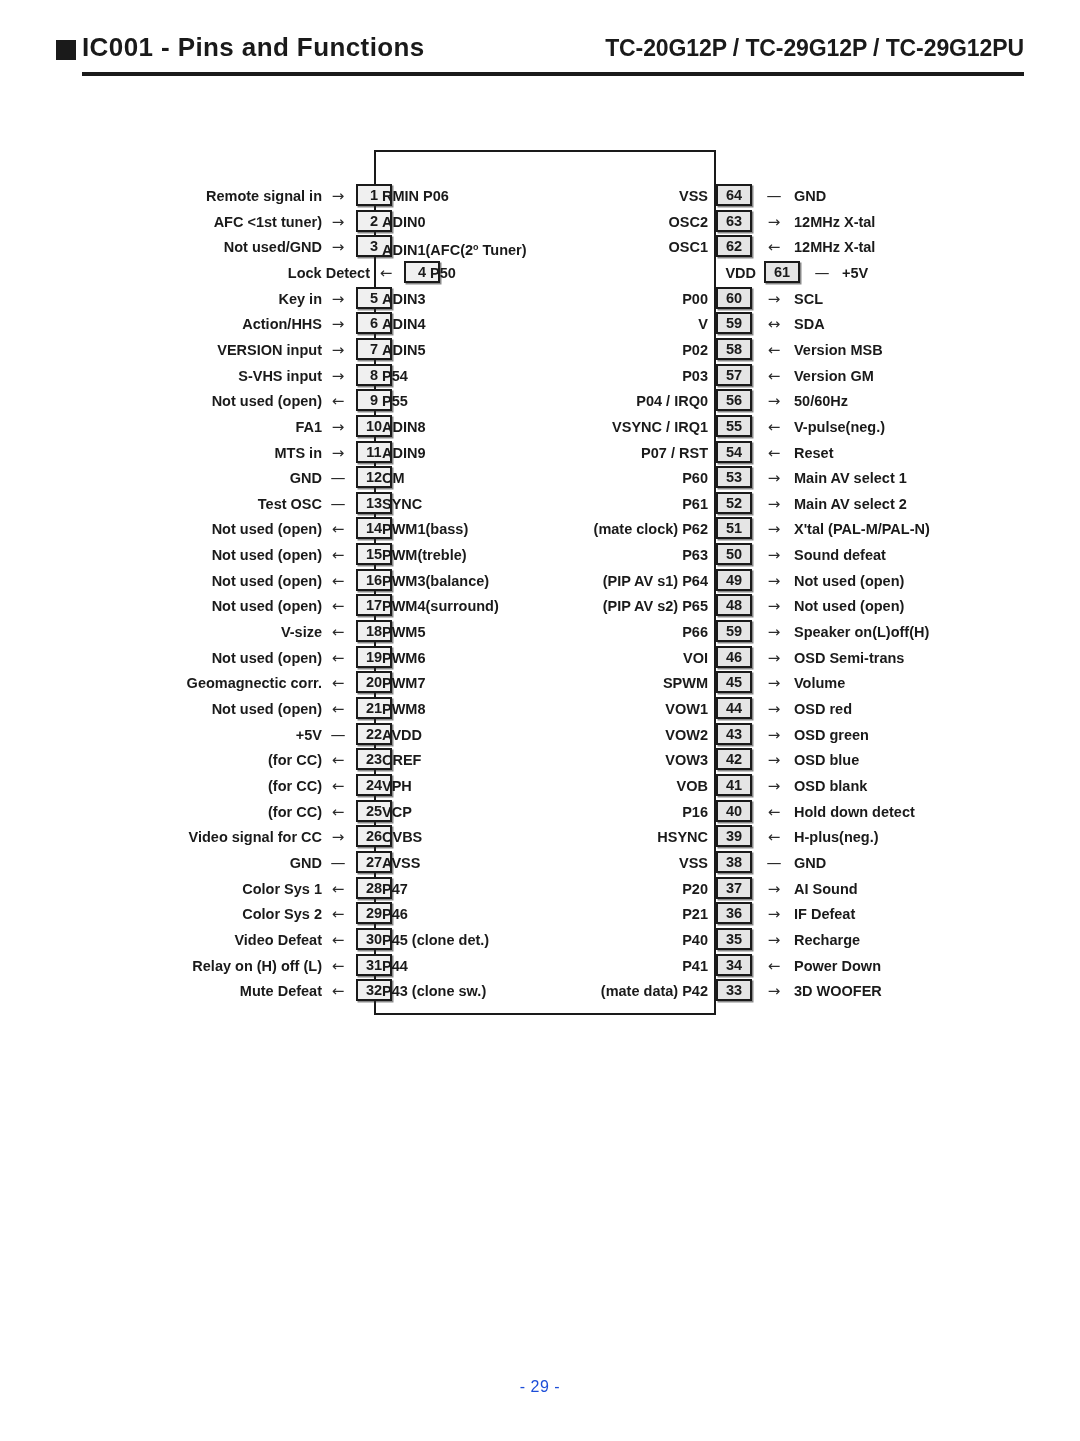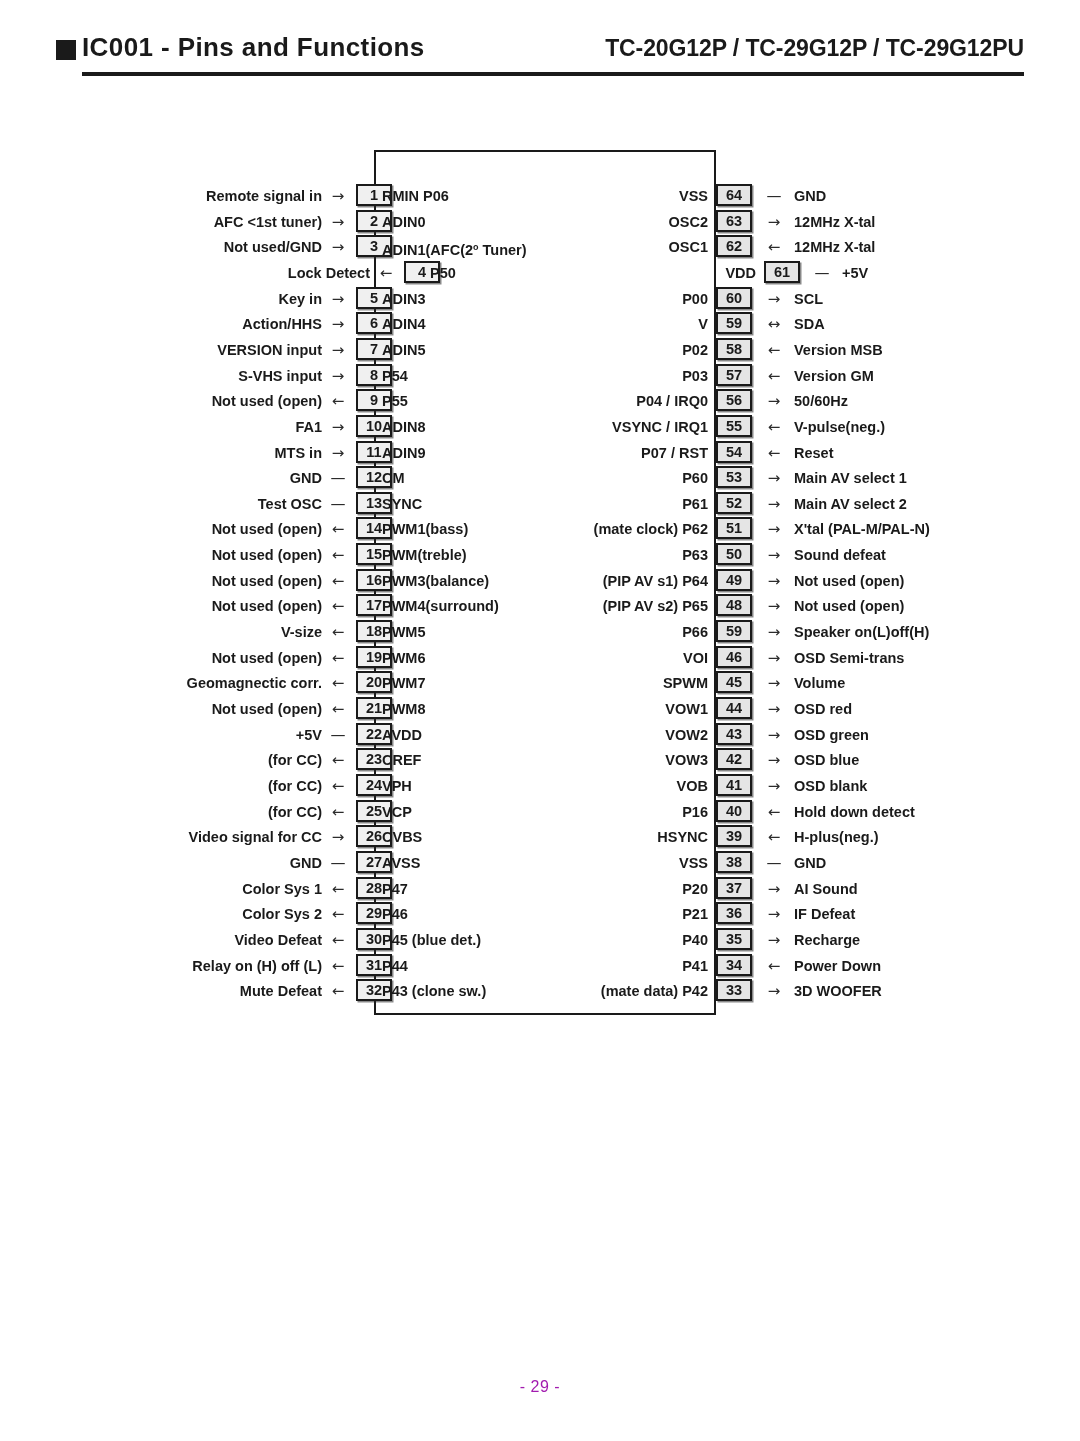--- a/index.html
+++ b/index.html
@@ -193,21 +193,21 @@
   }
 
   
   #footer {
     position: absolute;
     left: 0;
     top: 1378px;
     width: 1080px;
     text-align: center;
     font-size: 16px;
-    color: #a21caf;
+    color: #1d4ed8;
     letter-spacing: 0.5px;
   }
 </style>
 </head>
 <body>
 
 <div id="header">
   <div id="header-bullet"></div>
   <div id="header-title">IC001 - Pins and Functions</div>
   <div id="header-model">TC-20G12P / TC-29G12P / TC-29G12PU</div>
@@ -504,21 +504,21 @@
         <div class="l-sig">P46</div>
         <div class="r-sig">P21</div>
         <div class="r-num">36</div>
         <div class="r-arrow">→</div>
         <div class="r-label">IF Defeat</div>
       </div>
       <div class="pin-row" style="top: 927.85px;">
         <div class="l-label">Video Defeat</div>
         <div class="l-arrow">←</div>
         <div class="l-num">30</div>
-        <div class="l-sig">P45 (blue det.)</div>
+        <div class="l-sig">P45 (clone det.)</div>
         <div class="r-sig">P40</div>
         <div class="r-num">35</div>
         <div class="r-arrow">→</div>
         <div class="r-label">Recharge</div>
       </div>
       <div class="pin-row" style="top: 953.5px;">
         <div class="l-label">Relay on (H) off (L)</div>
         <div class="l-arrow">←</div>
         <div class="l-num">31</div>
         <div class="l-sig">P44</div>

